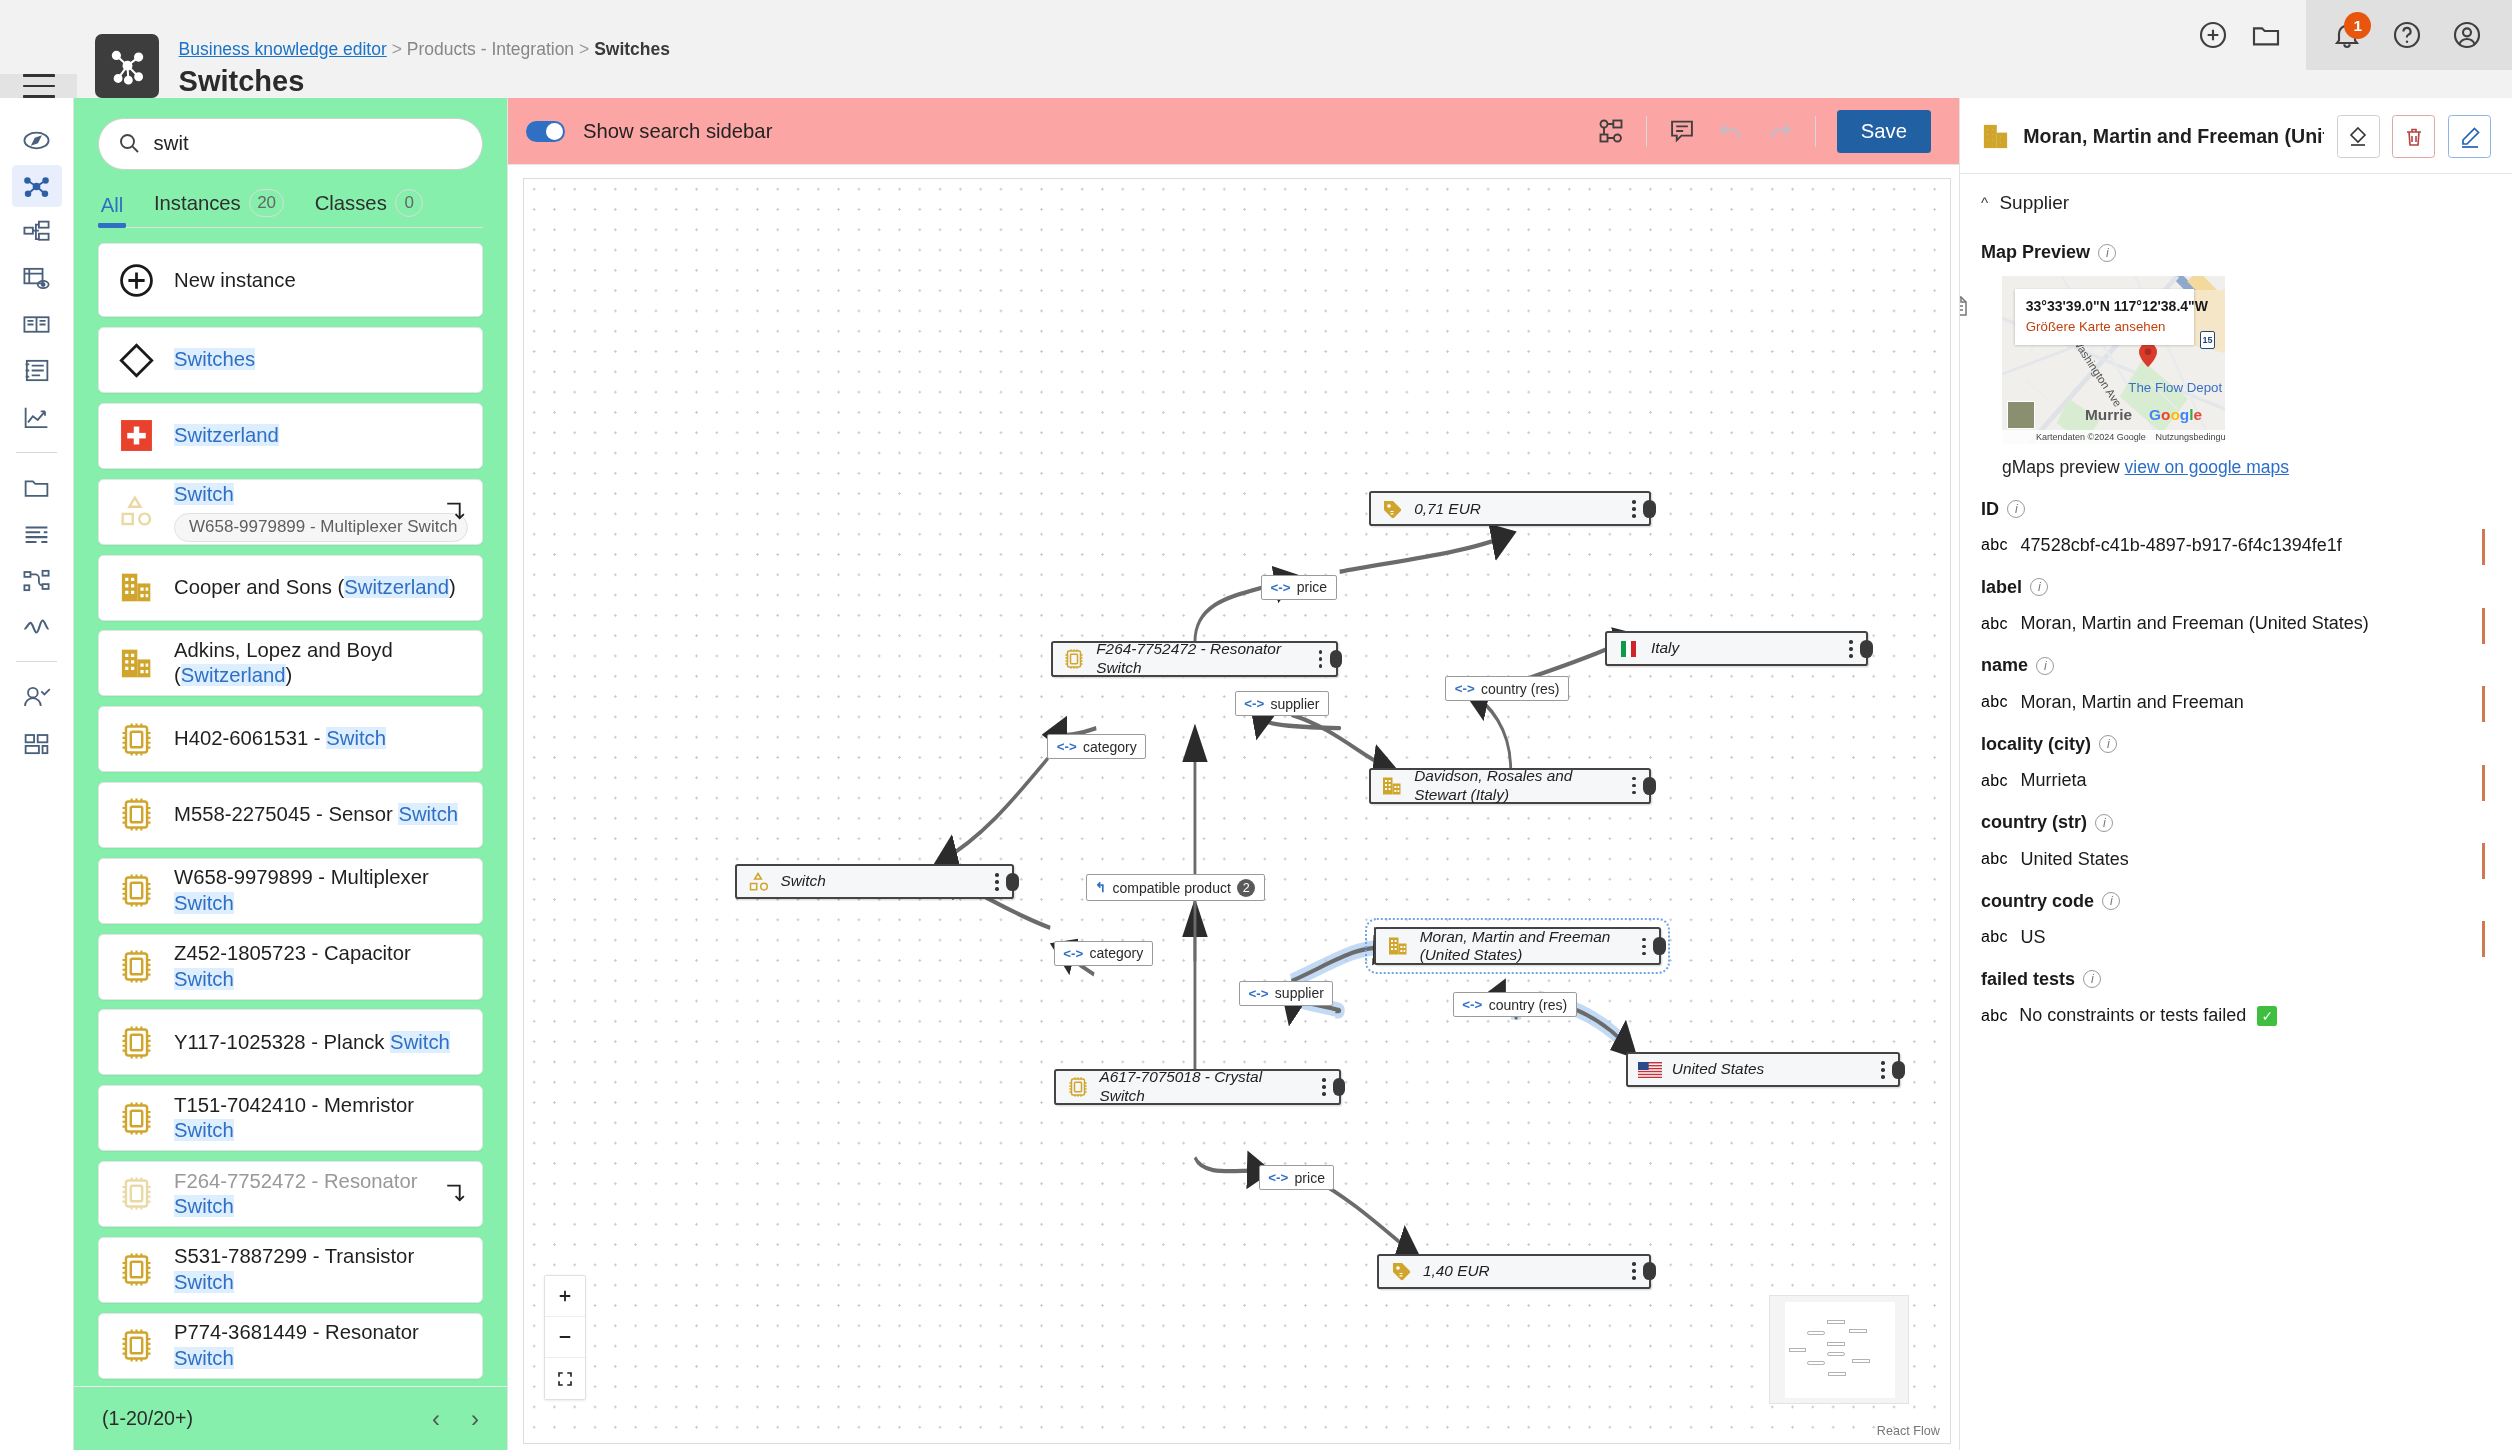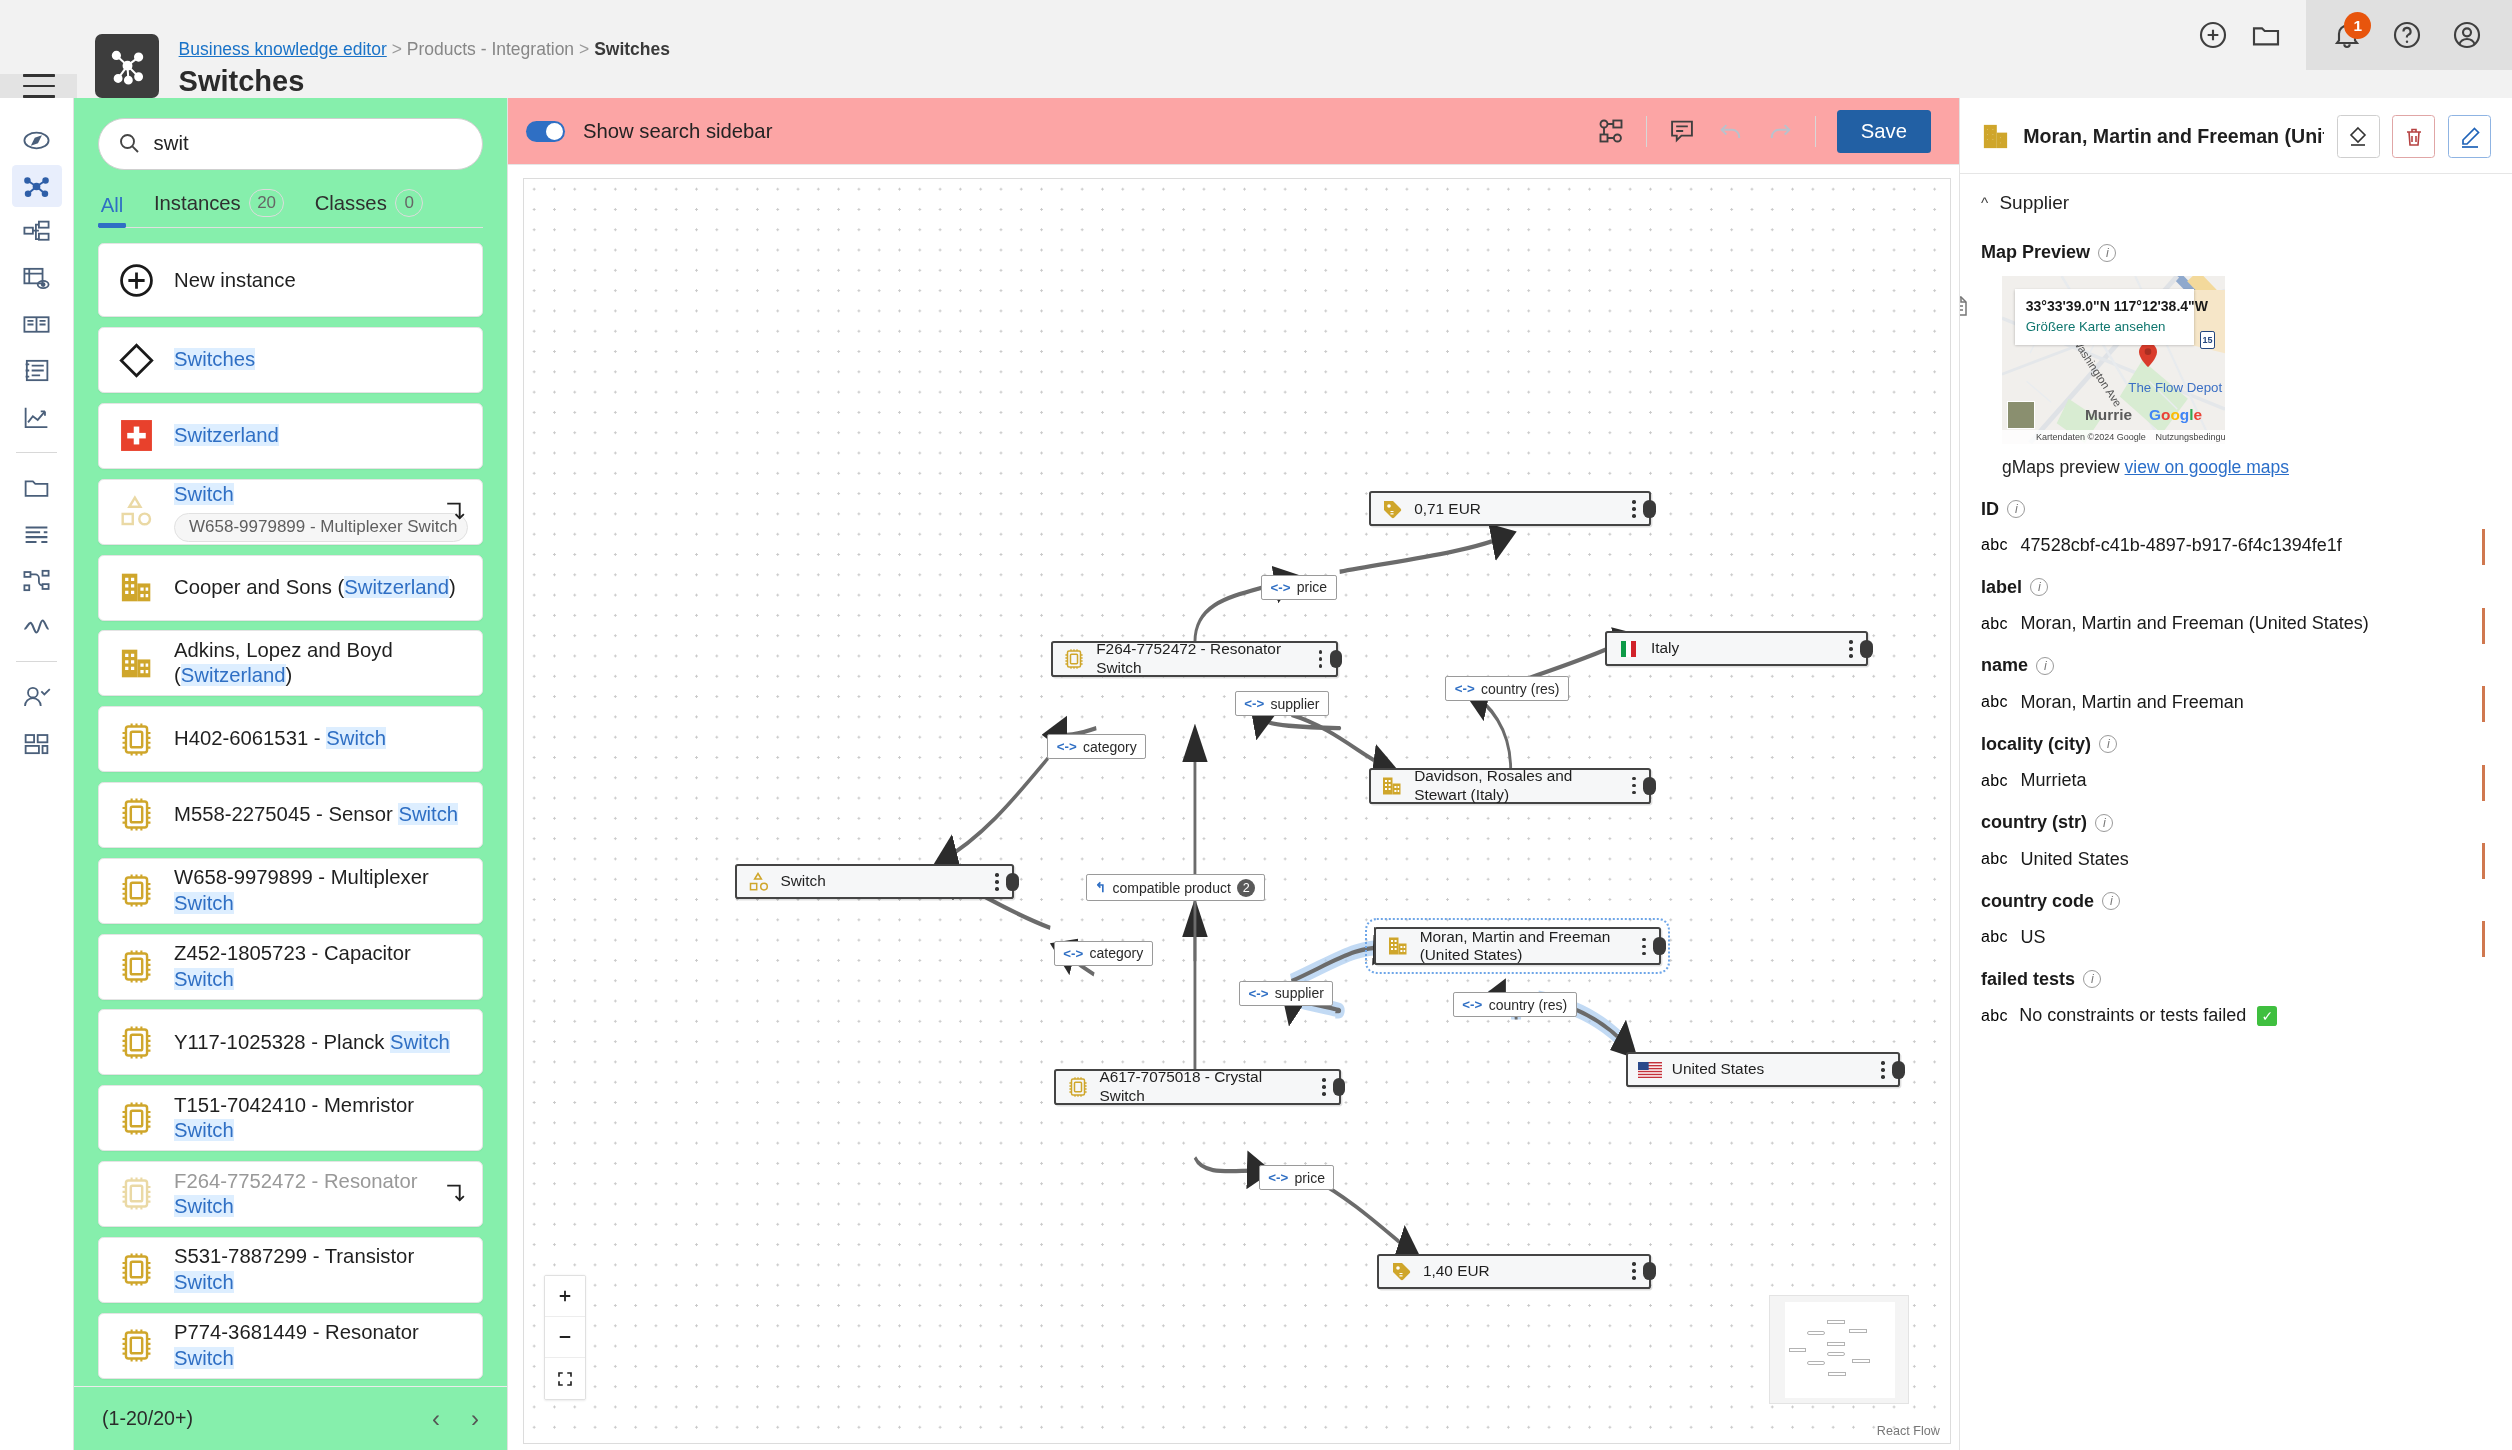--- a/index.html
+++ b/index.html
@@ -136,21 +136,21 @@
     background-image: radial-gradient(#c9c9c9 1.1px, transparent 1.1px);
     background-size: 20.3px 20.3px; overflow:hidden;
   }
   .node {
     position:absolute; background:#f6f7f8; border:2.1px solid #444; border-radius:2.8px;
     display:flex; align-items:center; padding: 0 8.4px 0 9.8px; gap: 9.8px;
     font-size:15.4px; color:#1f1f1f; box-shadow: 1.4px 1.4px 0 rgba(0,0,0,.12); cursor:pointer;
   }
   .node .nico { width:24px; height:24px; flex:0 0 24px; display:flex; align-items:center; justify-content:center; }
   .node .nico svg { width:100%; height:100%; }
-  .node .ntext { flex:1; line-height:1.22; padding-right:4.2px; }
+  .node .ntext { flex:1; line-height:1.22; padding-right:4.2px;font-style:italic; }
   .node .kebab { width:14px; display:flex; flex-direction:column; align-items:center; gap:3.5px; flex:0 0 14px; }
   .node .kebab i { width:3.5px; height:3.5px; border-radius:50%; background:#333; display:block; }
   .node .handle-r {
     position:absolute; right:-6.3px; top:50%; transform:translateY(-50%);
     width:12.6px; height:18px; border-radius:6.3px; background:#3a3a3a;
   }
   .node.selected { outline: 2.1px dotted #6ea6e8; outline-offset: 7.7px; background:#f6f7f8; }
   .node.selected::before {
     content:""; position:absolute; left:-9.8px; right:-9.8px; top:-9.8px; bottom:-9.8px;
     background:#eaf3fc; z-index:-1; border-radius:2.1px;
@@ -213,21 +213,21 @@
   .map-card {
     margin-top: 12.6px; margin-left: 21px; width: 223px; height: 168px; position:relative; overflow:hidden;
     background:#ededea;
   }
   .map-roads { position:absolute; inset:0; }
   .map-info {
     position:absolute; left:12.6px; top:12.6px; width: 179px; background:#fff; padding: 9.8px 11.2px 11.2px 11.2px;
     box-shadow:0 0.7px 2.8px rgba(0,0,0,.28);
   }
   .map-coords { font-size:14px; font-weight:bold; color:#1a1a1a; white-space:nowrap; }
-  .map-link { font-size:13.3px; color:#0f766e; margin-top:4.2px; display:inline-block; cursor:pointer; }
+  .map-link { font-size:13.3px; color:#c2410c; margin-top:4.2px; display:inline-block; cursor:pointer; }
   .map-pin { position:absolute; left:137px; top:67px; width:18px; height:24px; }
   .map-thumb { position:absolute; left:4.9px; bottom:15.4px; width:28px; height:28px; background:#8a8f6f; border:1.4px solid #fff; }
   .map-foot { position:absolute; left:0; right:0; bottom:0; height:14px; background:rgba(255,255,255,.82); font-size:9px; color:#444; display:flex; align-items:center; gap:9.8px; padding-left:34px; white-space:nowrap; }
   .map-murrieta { position:absolute; left:83px; bottom:19.6px; font-size:15.4px; font-weight:bold; color:#5a5a5a; }
   .map-google { position:absolute; left:147px; bottom:19.6px; font-size:15.4px; font-weight:bold; }
   .gm-b{color:#4285F4}.gm-r{color:#EA4335}.gm-y{color:#FBBC05}.gm-g{color:#34A853}
   .map-home { position:absolute; right:2.8px; top:104px; font-size:13.3px; color:#3b6fc4; white-space:nowrap; }
   .map-target { position:absolute; right:35px; top:27px; font-size:14px; color:#555; }
   .map-wash { position:absolute; left:55px; top:90px; font-size:11.2px; color:#555; transform: rotate(57deg); }
   .map-i15 { position:absolute; right:9.8px; top:55px; width:15.4px; height:18px; background:#fff; border:1.4px solid #22457e; border-radius:2.1px; color:#22457e; font-size:9px; font-weight:bold; display:flex; align-items:center; justify-content:center; }

